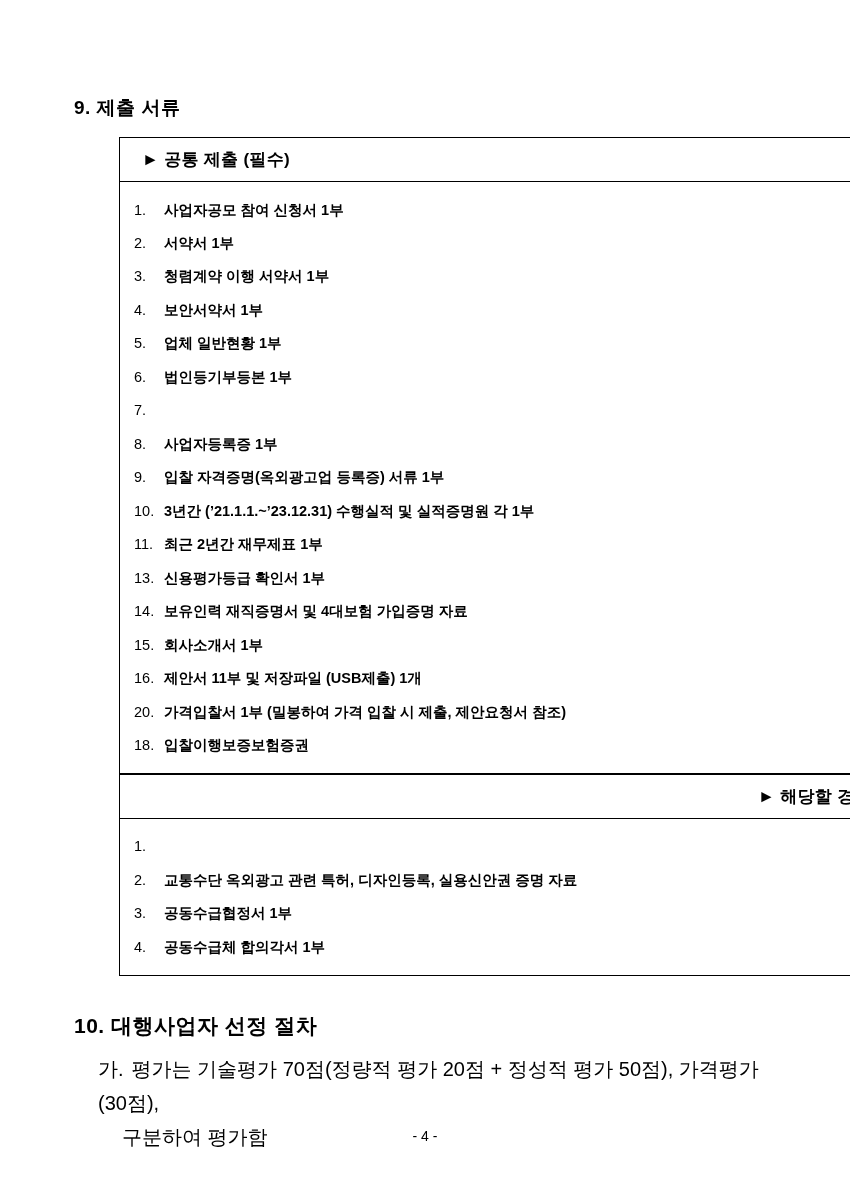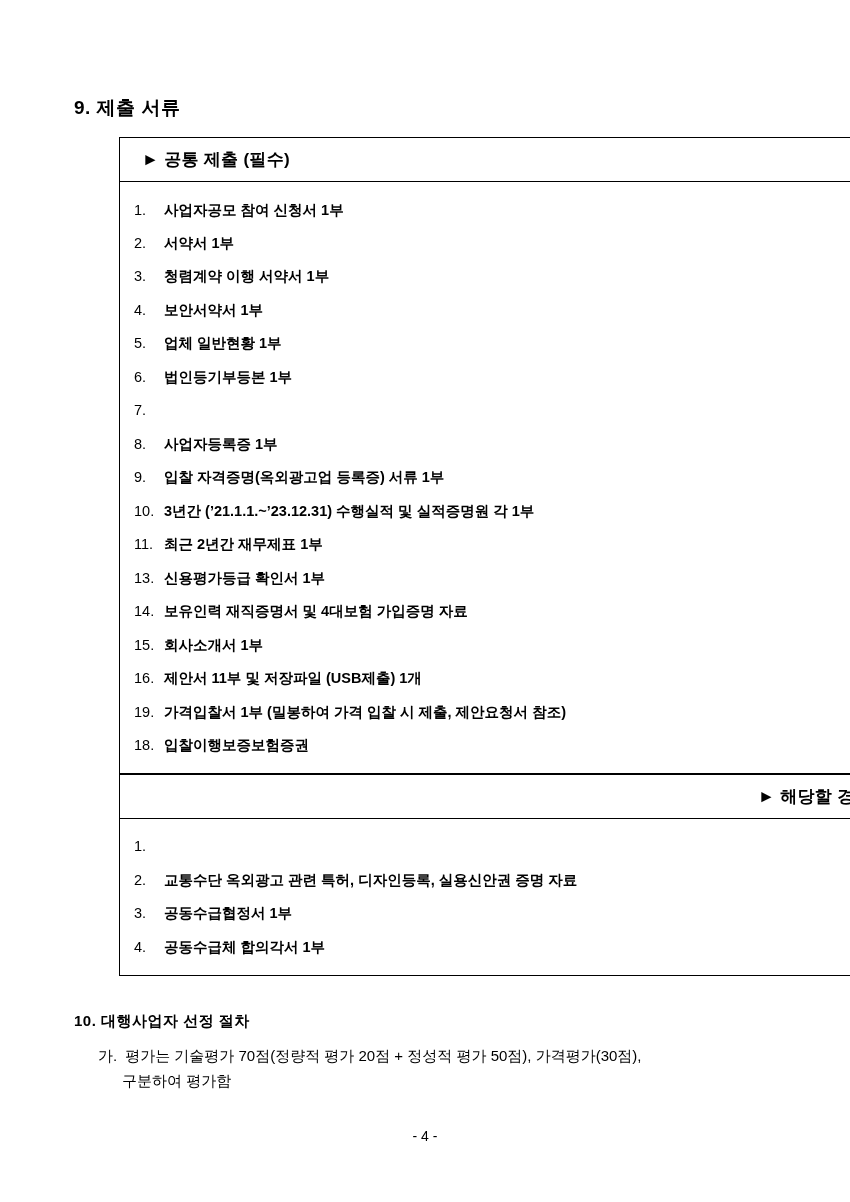--- a/index.html
+++ b/index.html
@@ -31,21 +31,21 @@
     width: 706px;
   }
   .section-heading {
     font-size: 19px;
     font-weight: bold;
     letter-spacing: 0.5px;
     margin: 0 0 16px 0;
     padding-left: 2px;
   }
   .section-heading-2 {
-    font-size: 15px;
+    font-size: 21px;
     font-weight: bold;
     letter-spacing: 0.5px;
     margin: 36px 0 12px 0;
     padding-left: 2px;
   }
   .doc-box {
     border: 1.6px solid #000000;
     box-sizing: border-box;
     width: 828px;
     margin-left: 47px;
@@ -80,21 +80,21 @@
     font-weight: bold;
   }
   .doc-box.second {
     border-top: none;
   }
   .second .box-title {
     border-top: 1.6px solid #000000;
     text-align: right;
   }
   .sub-para {
-    font-size: 15px;
+    font-size: 20px;
     line-height: 1.7;
     margin-top: 12px;
     padding-left: 26px;
     text-indent: 0;
   }
   .sub-para .lbl {
     margin-right: 8px;
   }
   .sub-para .line2 {
     display: block;
@@ -174,21 +174,21 @@
         </div>
         <div class="item-row">
           <span class="item-num">15.</span>
           <span class="item-text">회사소개서 1부</span>
         </div>
         <div class="item-row">
           <span class="item-num">16.</span>
           <span class="item-text">제안서 11부 및 저장파일 (USB제출) 1개</span>
         </div>
         <div class="item-row">
-          <span class="item-num">19.</span>
+          <span class="item-num">20.</span>
           <span class="item-text">가격입찰서 1부 (밀봉하여 가격 입찰 시 제출, 제안요청서 참조)</span>
         </div>
         <div class="item-row">
           <span class="item-num">18.</span>
           <span class="item-text">입찰이행보증보험증권</span>
         </div>
 
       </div>
     </div>
 

